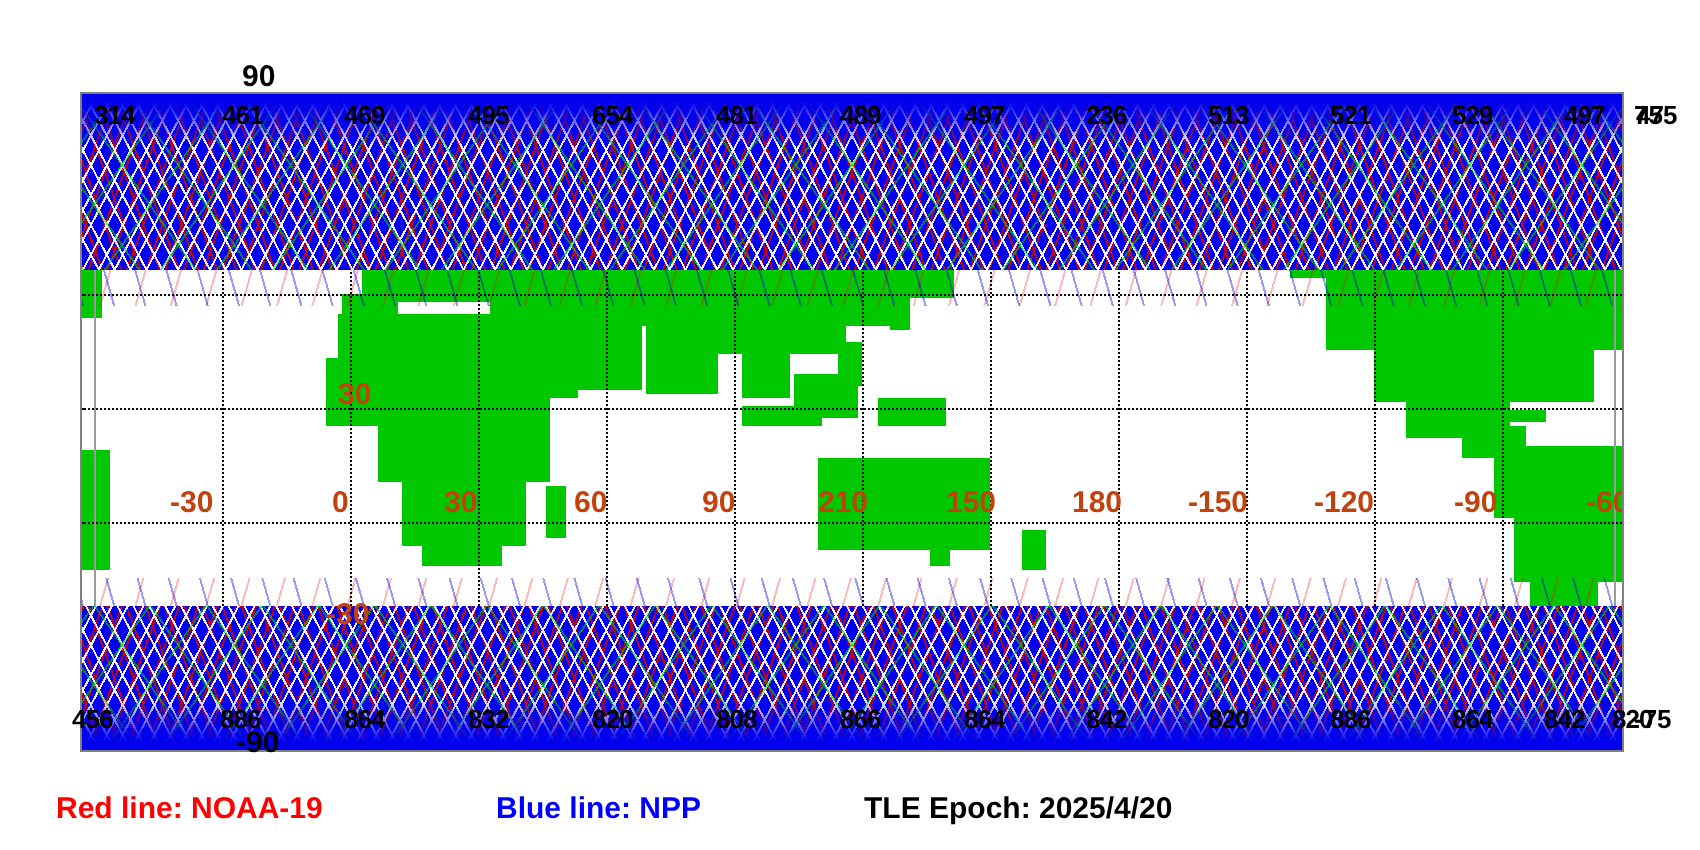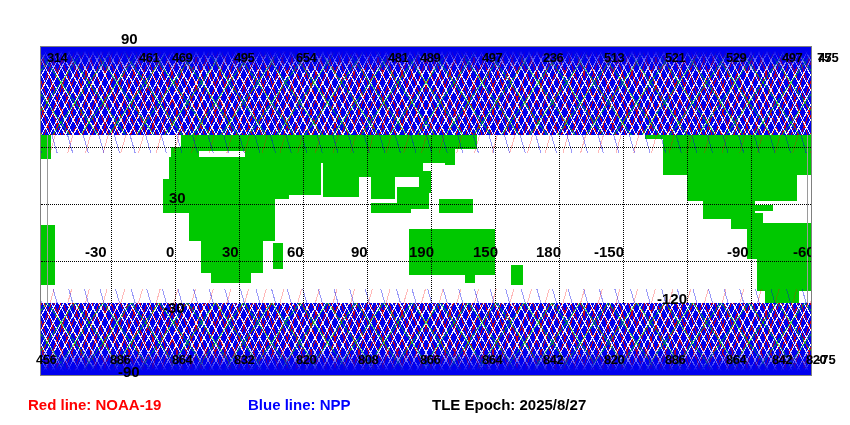--- a/index.html
+++ b/index.html
@@ -53,21 +53,21 @@
   
   .midtrack{position:absolute;left:0;right:0;
      background-image:
        repeating-linear-gradient(74deg, rgba(0,0,238,.40) 0 1px, transparent 1px 15px),
        repeating-linear-gradient(-74deg, rgba(255,0,0,.28) 0 1px, transparent 1px 17px);}
 
   
   #green-strip{position:absolute;left:0;right:0;bottom:0;height:7px;background:#00c800;}
 
   
-  .lab{position:absolute;font-weight:bold;color:#000000;white-space:nowrap;}
+  .lab{position:absolute;font-weight:bold;color:#c2410c;white-space:nowrap;}
   .lab-inner{font-size:15px;}
   .edge-num{position:absolute;font-size:13px;font-weight:bold;color:#000;
             white-space:nowrap;letter-spacing:-.5px;}
 
   
   #lab-90{position:absolute;left:121px;top:30px;font-size:15px;font-weight:bold;}
   #lab-m90{position:absolute;left:118px;top:363px;font-size:15px;font-weight:bold;
            color:#000;}
   #lab-tr75{position:absolute;left:817px;top:50px;font-size:13px;font-weight:bold;}
   #lab-br75{position:absolute;left:817px;top:352px;font-size:13px;font-weight:bold;}
@@ -177,39 +177,39 @@
       <div class="fade-b"></div>
     </div>
 
     <div id="inner-labels">
         <div class="lab lab-inner" style="left: 128px; top: 142px;">30</div>
         <div class="lab lab-inner" style="left: 44px; top: 196px;">-30</div>
         <div class="lab lab-inner" style="left: 125px; top: 196px;">0</div>
         <div class="lab lab-inner" style="left: 181px; top: 196px;">30</div>
         <div class="lab lab-inner" style="left: 246px; top: 196px;">60</div>
         <div class="lab lab-inner" style="left: 310px; top: 196px;">90</div>
-        <div class="lab lab-inner" style="left: 368px; top: 196px;">190</div>
+        <div class="lab lab-inner" style="left: 368px; top: 196px;">210</div>
         <div class="lab lab-inner" style="left: 432px; top: 196px;">150</div>
         <div class="lab lab-inner" style="left: 495px; top: 196px;">180</div>
         <div class="lab lab-inner" style="left: 553px; top: 196px;">-150</div>
-        <div class="lab lab-inner" style="left: 616px; top: 196px; margin-top: 47px;">-120</div>
+        <div class="lab lab-inner" style="left: 616px; top: 196px;">-120</div>
         <div class="lab lab-inner" style="left: 686px; top: 196px;">-90</div>
         <div class="lab lab-inner" style="left: 752px; top: 196px;">-60</div>
         <div class="lab lab-inner" style="left: 122px; top: 252px;">-30</div>
       </div>
 
   </div>
 
   <div id="top-edge-row" style="position: absolute; left: 0px; top: 50px; width: 850px; height: 20px;">
       <div class="edge-num" style="left: 47px; top: 0px;">314</div>
-      <div class="edge-num" style="left: 111px; top: 0px; margin-left: 28px;">461</div>
+      <div class="edge-num" style="left: 111px; top: 0px;">461</div>
       <div class="edge-num" style="left: 172px; top: 0px;">469</div>
       <div class="edge-num" style="left: 234px; top: 0px;">495</div>
       <div class="edge-num" style="left: 296px; top: 0px;">654</div>
-      <div class="edge-num" style="left: 358px; top: 0px; padding-left: 30px;">481</div>
+      <div class="edge-num" style="left: 358px; top: 0px;">481</div>
       <div class="edge-num" style="left: 420px; top: 0px;">489</div>
       <div class="edge-num" style="left: 482px; top: 0px;">497</div>
       <div class="edge-num" style="left: 543px; top: 0px;">236</div>
       <div class="edge-num" style="left: 604px; top: 0px; text-align: center;">513</div>
       <div class="edge-num" style="left: 665px; top: 0px;">521</div>
       <div class="edge-num" style="left: 726px; top: 0px;">529</div>
       <div class="edge-num" style="left: 782px; top: 0px;">497</div>
       <div class="edge-num" style="left: 818px; top: 0px;">475</div>
     </div>
   <div id="bottom-edge-row" style="position: absolute; left: 0px; top: 352px; width: 850px; height: 20px;">
@@ -228,16 +228,16 @@
       <div class="edge-num" style="left: 772px; top: 0px;">842</div>
       <div class="edge-num" style="left: 806px; top: 0px;">820</div>
     </div>
 
   <div id="lab-m90">-90</div>
   <div id="lab-br75">-75</div>
 
   <div id="legend">
     <div class="leg" id="leg-red">Red line: NOAA-19</div>
     <div class="leg" id="leg-blue">Blue line: NPP</div>
-    <div class="leg" id="leg-epoch">TLE Epoch: 2025/8/27</div>
+    <div class="leg" id="leg-epoch">TLE Epoch: 2025/4/20</div>
   </div>
 
 </div>
 
 </body></html>

